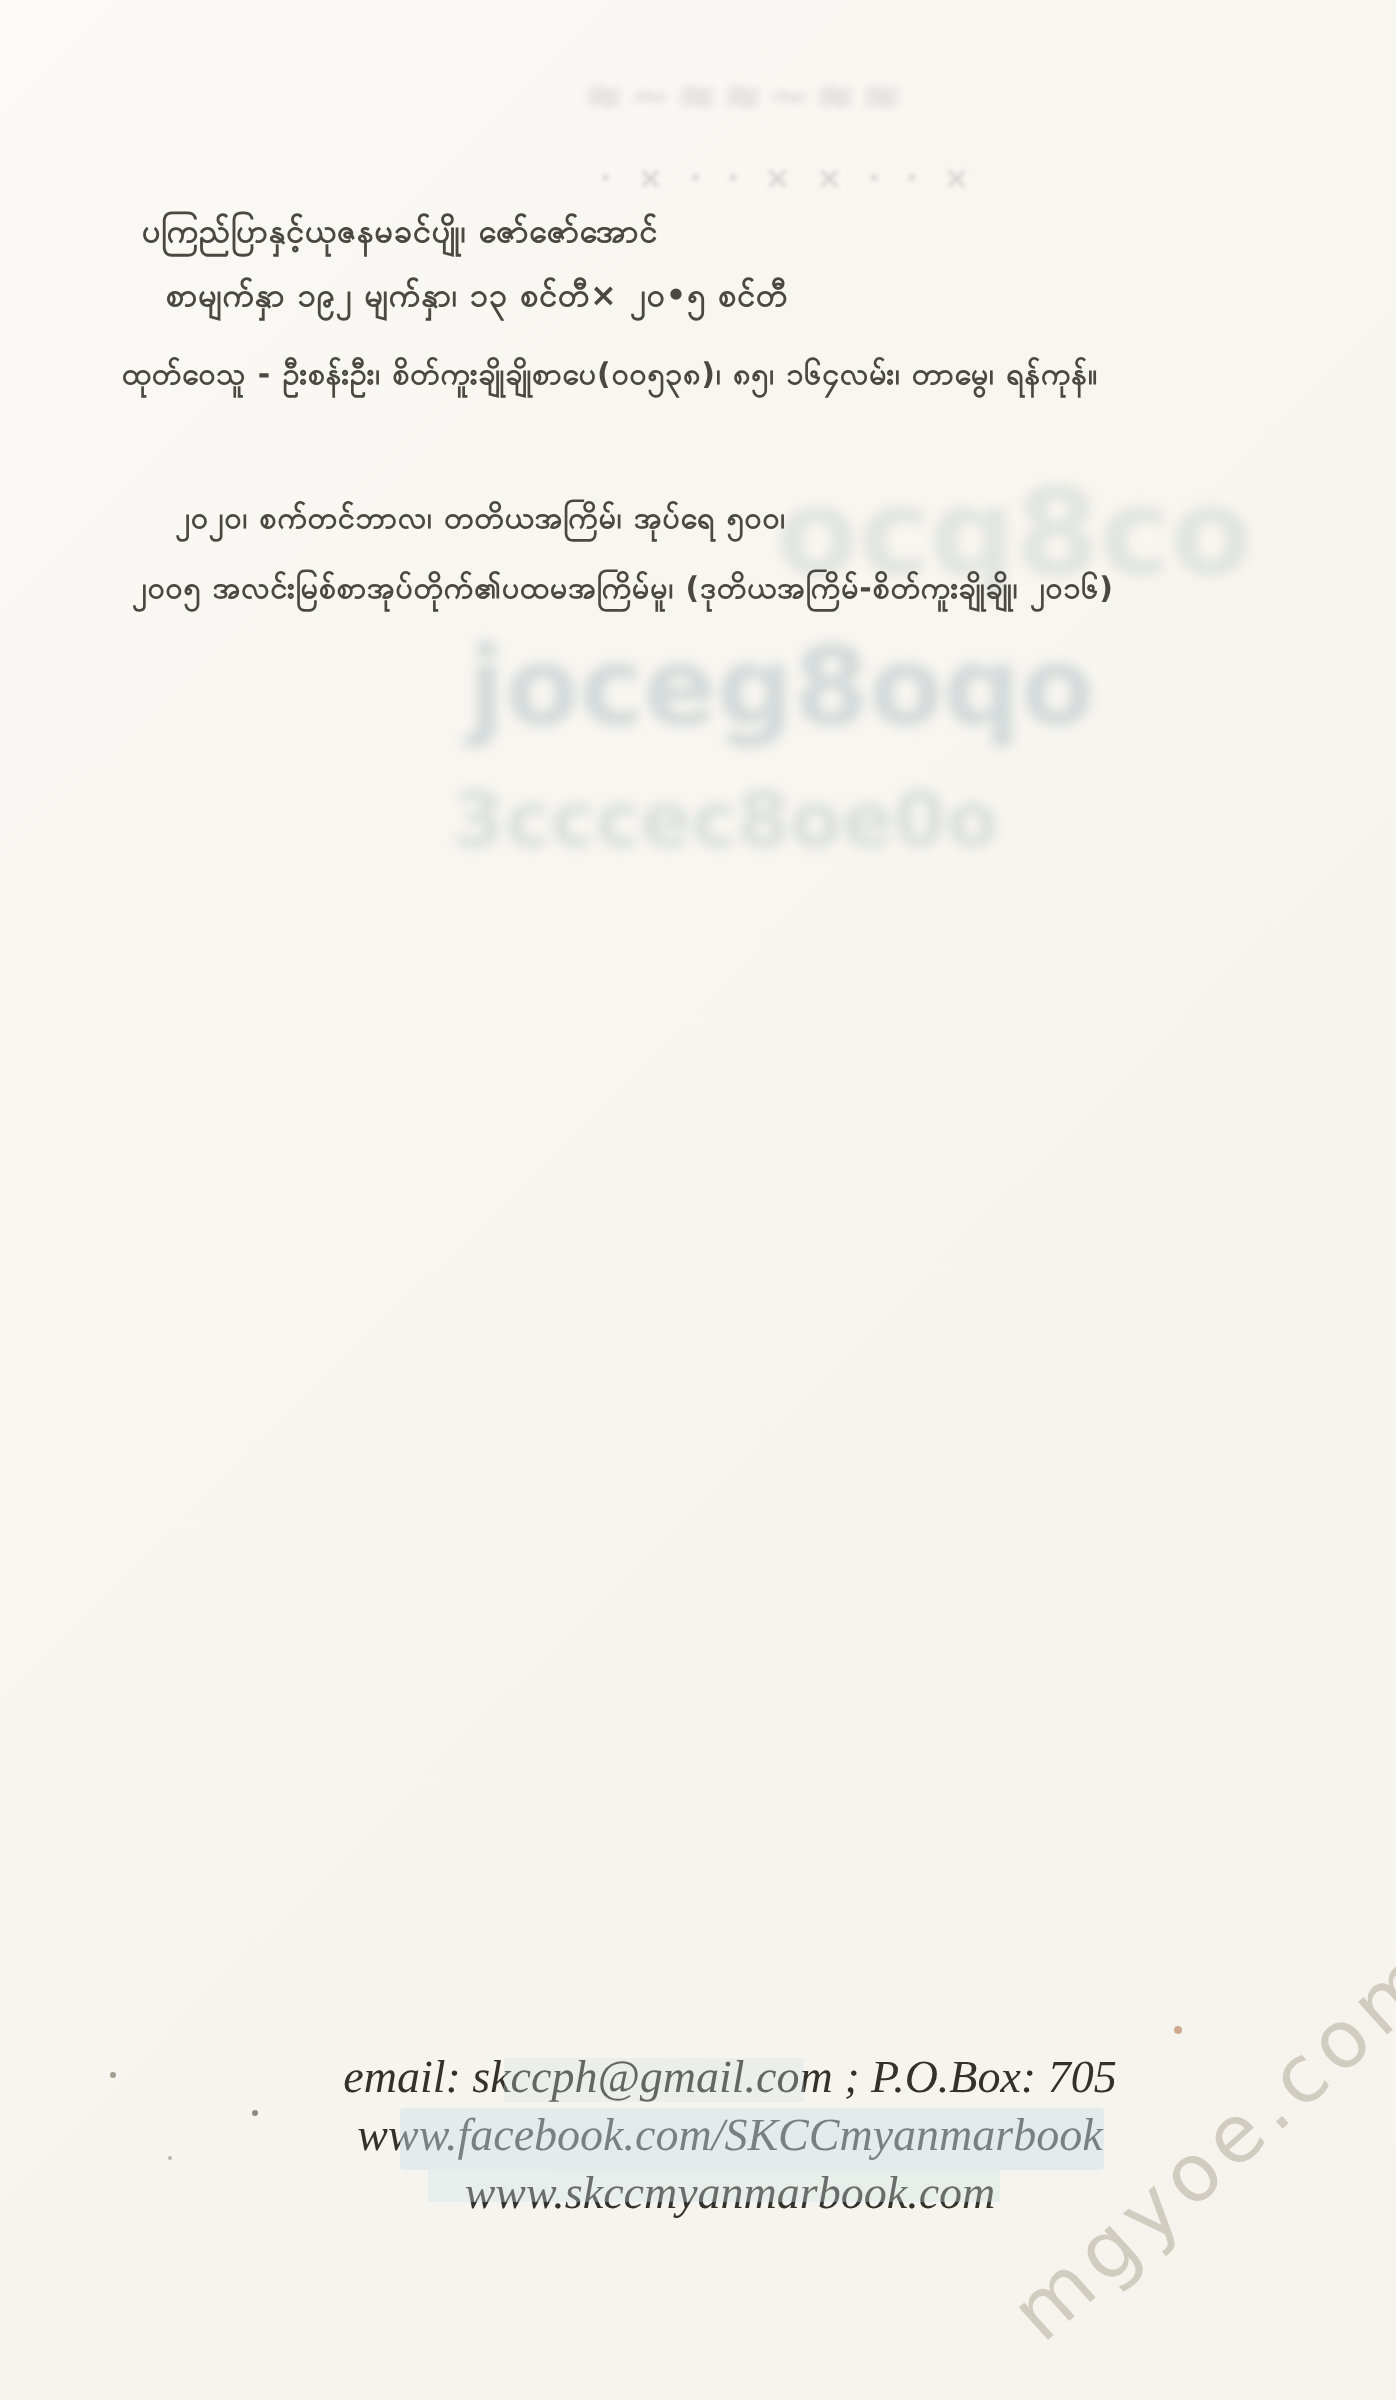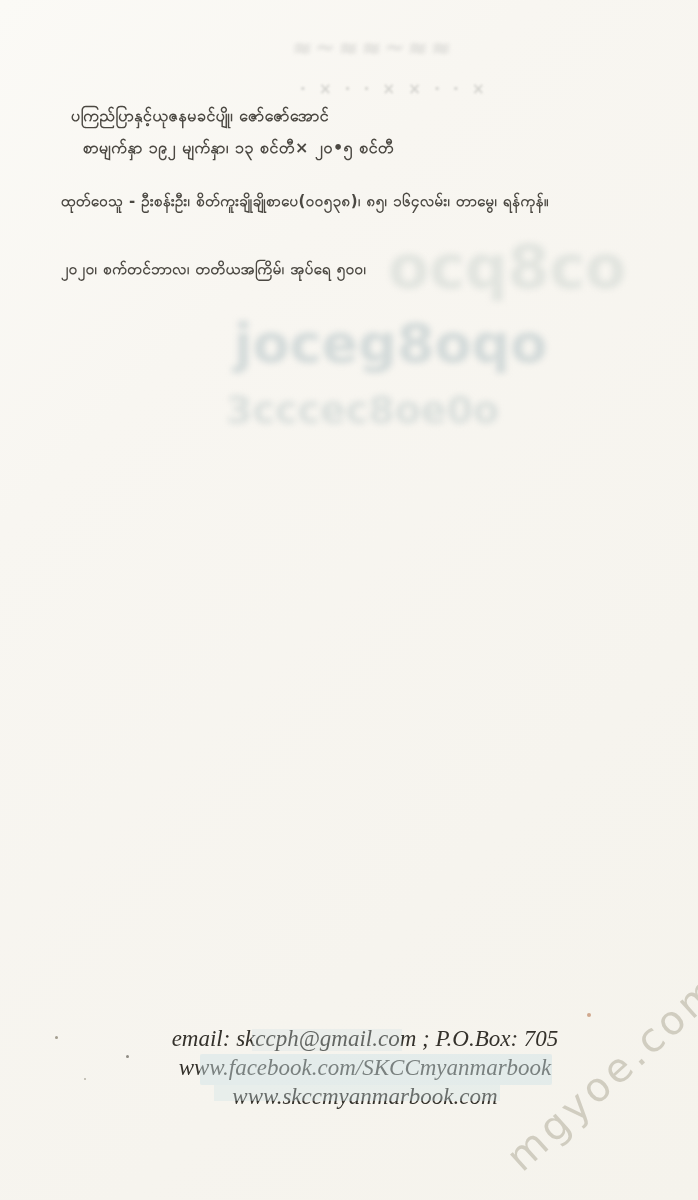--- a/index.html
+++ b/index.html
@@ -103,22 +103,23 @@
 
   <div class="ghost ghost-scribble">≈~≈≈~≈≈</div>
   <div class="ghost ghost-dots">· × · · × × · · ×</div>
   <div class="ghost ghost-title-1">ocq8co</div>
   <div class="ghost ghost-title-2">joceg8oqo</div>
   <div class="ghost ghost-title-3">3cccec8oe0o</div>
 
   <div class="mm-line mm-big" style="left:71px; top:102px; width:378px;">ပကြည်ပြာနှင့်ယုဇနမခင်ပျို၊ ဇော်ဇော်အောင်</div>
   <div class="mm-line mm-big" style="left:71px; top:134px; width:388px;margin-left:12px;">စာမျက်နှာ ၁၉၂ မျက်နှာ၊ ၁၃ စင်တီ× ၂၀•၅ စင်တီ</div>
 
-  <div class="mm-line" style="left:61px; top:188px; width:596px;">ထုတ်ဝေသူ - ဦးစန်းဦး၊ စိတ်ကူးချိုချိုစာပေ(၀၀၅၃၈)၊ ၈၅၊ ၁၆၄လမ်း၊ တာမွေ၊ ရန်ကုန်။</div>
-  <div class="mm-line" style="left:61px; top:256px; width:332px;">၂၀၂၀၊ စက်တင်ဘာလ၊ တတိယအကြိမ်၊ အုပ်ရေ ၅၀၀၊</div>
+  <div class="mm-line" style="left:61px; top:174px; width:596px;">ထုတ်ဝေသူ - ဦးစန်းဦး၊ စိတ်ကူးချိုချိုစာပေ(၀၀၅၃၈)၊ ၈၅၊ ၁၆၄လမ်း၊ တာမွေ၊ ရန်ကုန်။</div>
+  <div class="mm-line" style="left:61px; top:246px; width:332px;text-align:right;">၂၀၂၀၊ စက်တင်ဘာလ၊ တတိယအကြိမ်၊ အုပ်ရေ ၅၀၀၊</div>
+  <div class="mm-line" style="left:66px; top:281px; width:592px;">၂၀၀၅ အလင်းမြစ်စာအုပ်တိုက်၏ပထမအကြိမ်မူ၊ (ဒုတိယအကြိမ်-စိတ်ကူးချိုချို၊ ၂၀၁၆)</div>
 
 
   <div class="hl hl1"></div>
   <div class="hl hl2"></div>
   <div class="hl hl3"></div>
 
   <div class="contact">
     <div>email: skccph@gmail.com ; P.O.Box: 705</div>
     <div>www.facebook.com/SKCCmyanmarbook</div>
     <div>www.skccmyanmarbook.com</div>

